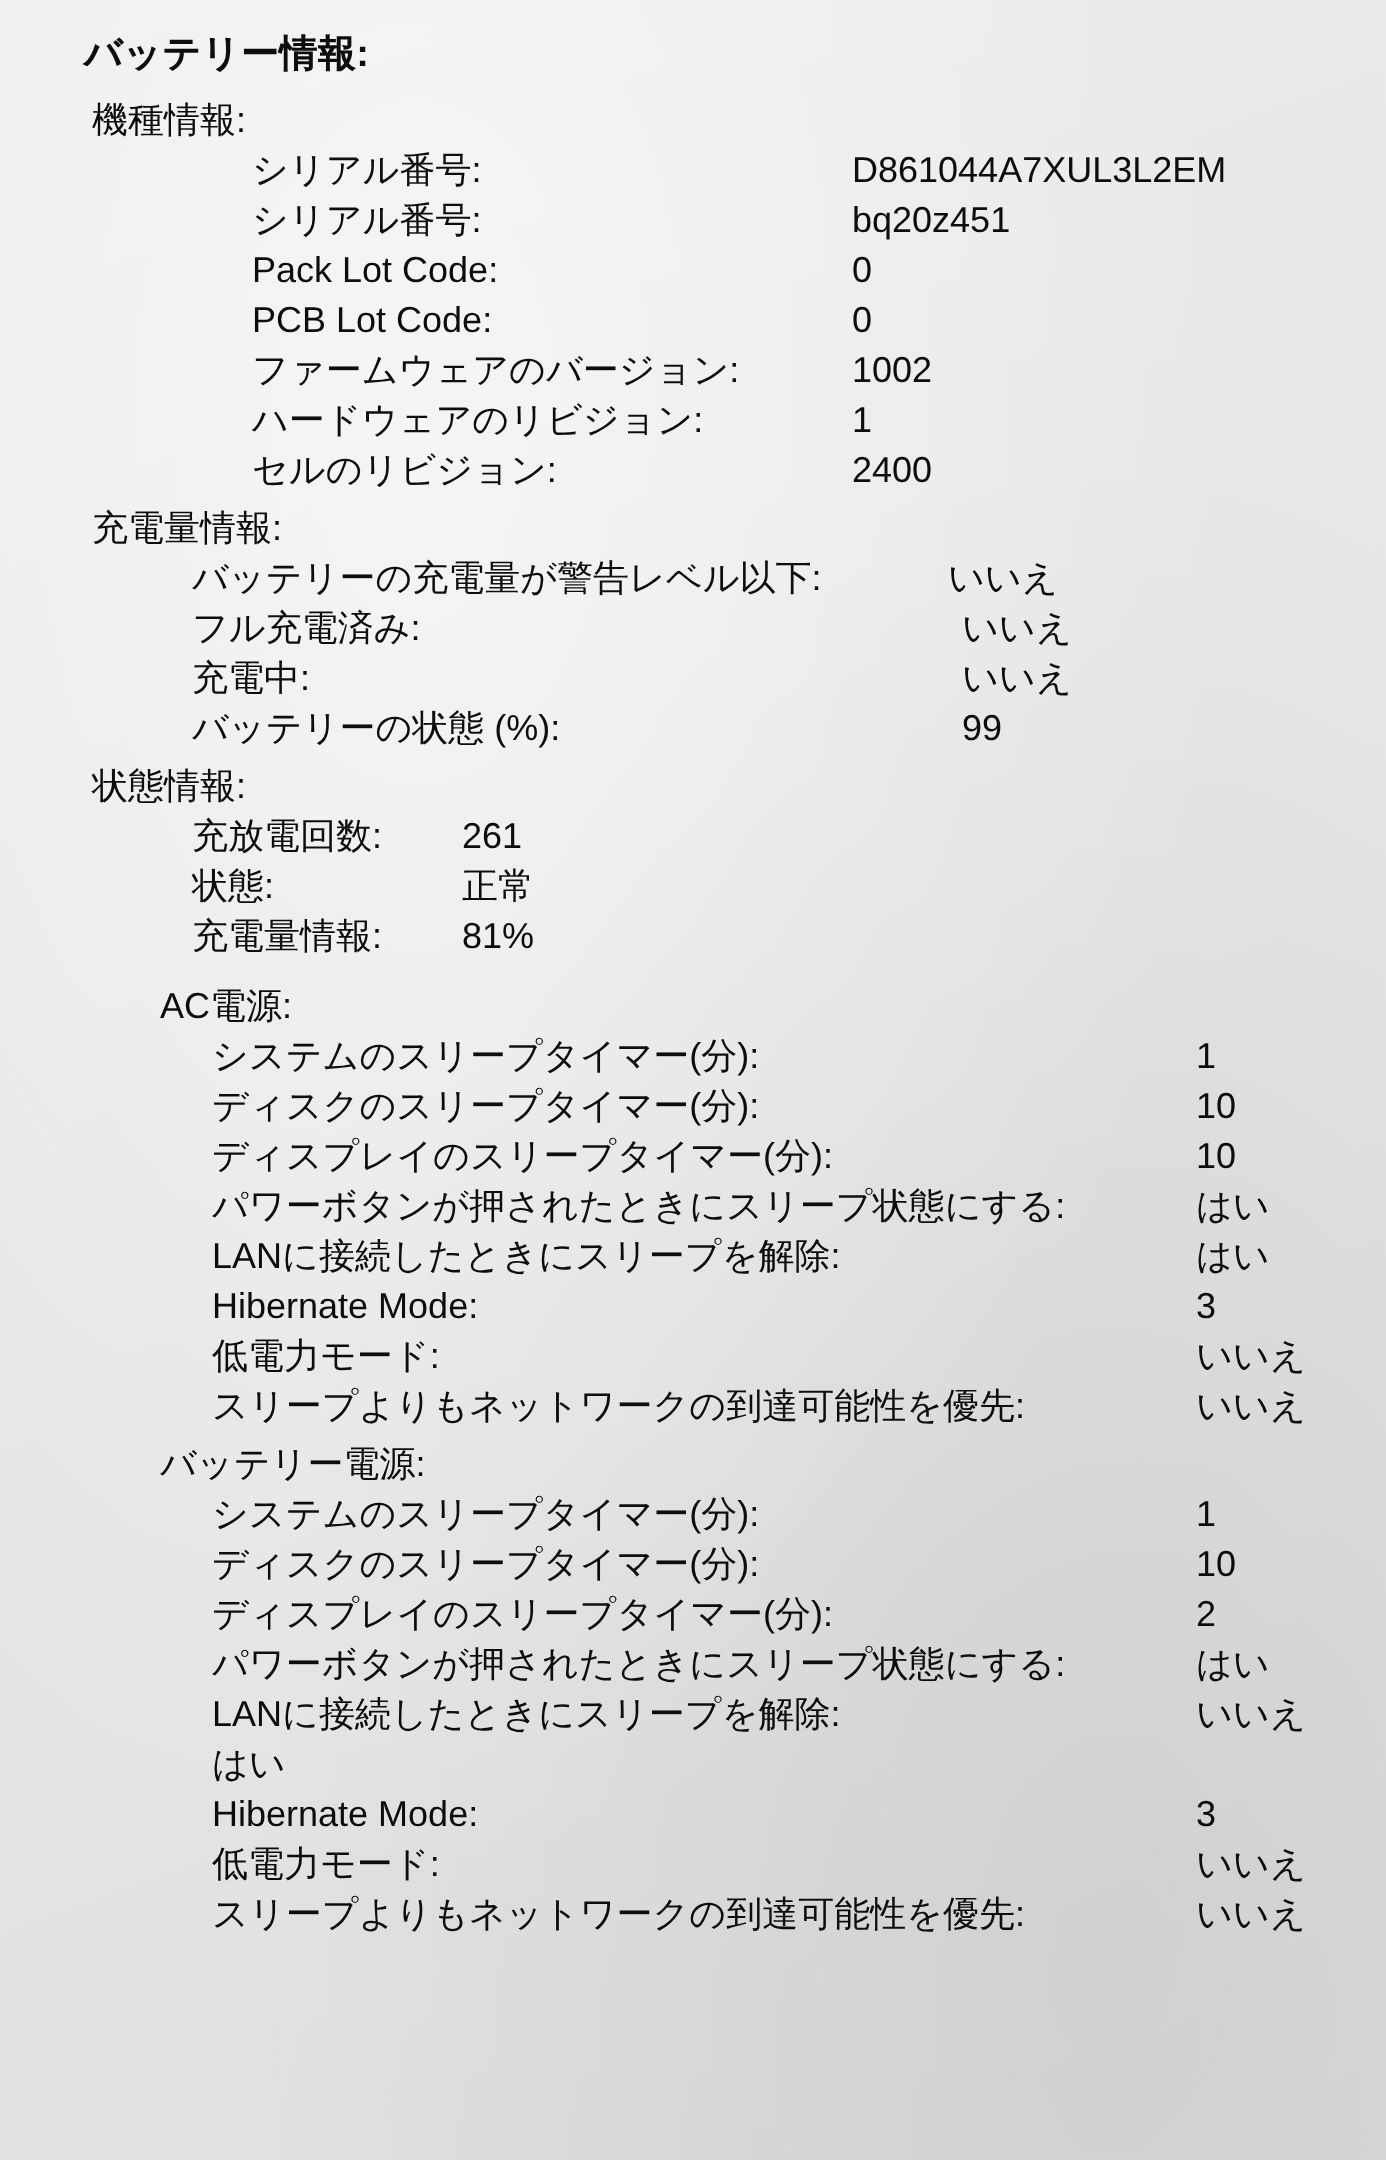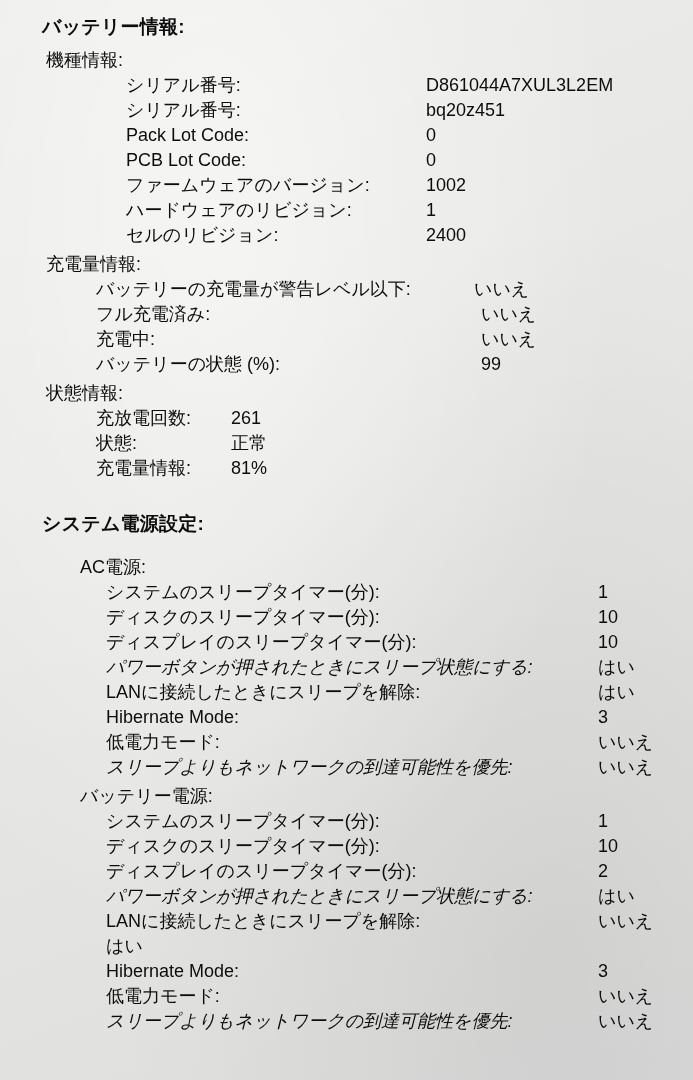--- a/index.html
+++ b/index.html
@@ -81,21 +81,21 @@
   .block-charge .row.r1 .val,
   .block-charge .row.r2 .val { padding-left: 0; }
 
   
   .block-status .row { padding-left: 72px; }
   .block-status .lbl { width: 135px; }
 
   
   .block-power .row { padding-left: 82px; gap: 12px; }
   .block-power .lbl { width: 480px; }
-  .block-power .row.wide .lbl { width: 480px; font-style: italic; }
+  .block-power .row.wide .lbl { width: 480px; }
 
   .spacer-sm { height: 6px; }
 </style>
 </head>
 <body>
 
 <div class="page">
   <div class="content">
 
     <div class="section-title">バッテリー情報:</div>
@@ -161,21 +161,20 @@
       <div class="row">
         <span class="lbl">状態:</span>
         <span class="val">正常</span>
       </div>
       <div class="row">
         <span class="lbl">充電量情報:</span>
         <span class="val">81%</span>
       </div>
     </div>
 
-    <div class="section-title second">システム電源設定:</div>
 
     <div class="spacer-sm"></div>
 
     <div class="group-title indent-sm">AC電源:</div>
     <div class="block-power">
       <div class="row">
         <span class="lbl">システムのスリープタイマー(分):</span>
         <span class="val">1</span>
       </div>
       <div class="row">

